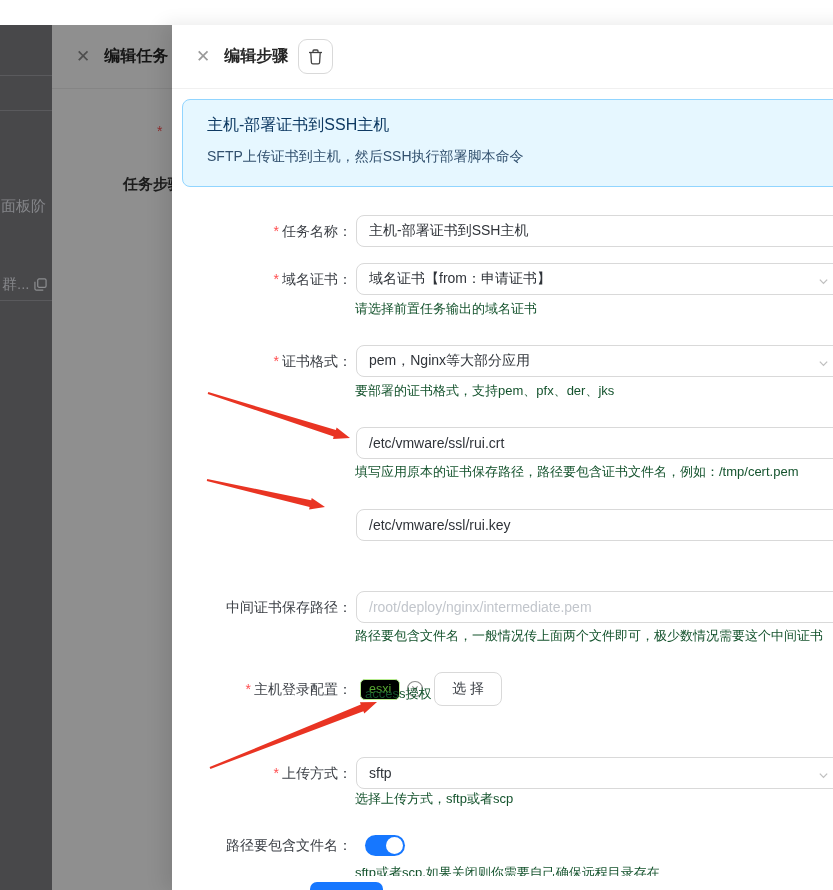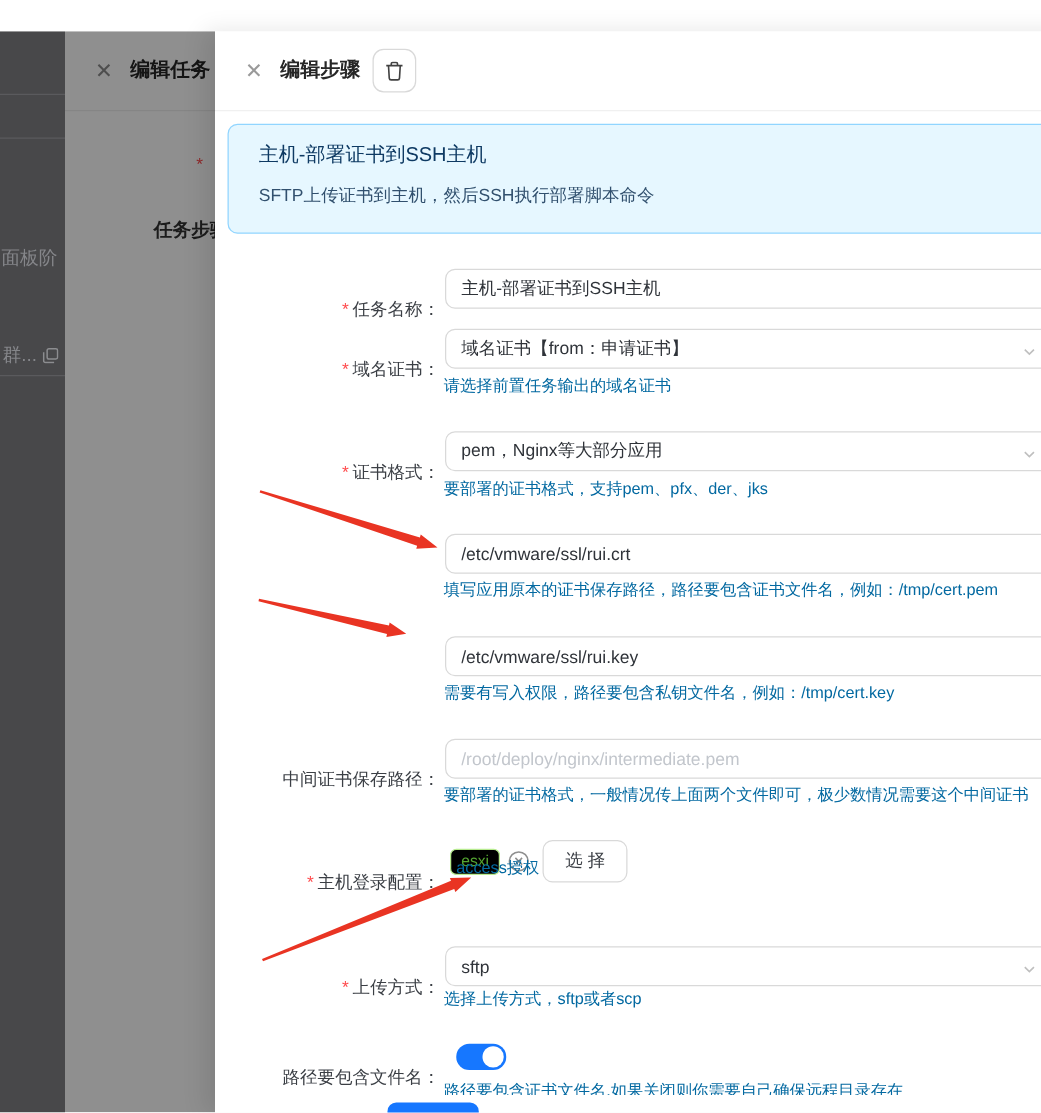--- a/index.html
+++ b/index.html
@@ -37,28 +37,28 @@
     display:flex;align-items:center;justify-content:center;cursor:pointer;}
   .d2-body{position:absolute;left:0;top:64px;width:100%;height:787px;overflow:hidden;}
 
   
   .alert{position:absolute;left:10px;top:10px;width:660px;height:88px;background:#e6f7ff;border:1px solid #91d5ff;border-radius:8px;box-sizing:border-box;padding:13px 24px;}
   .alert-title{font-size:16px;color:#0e3a63;line-height:24px;}
   .alert-desc{font-size:14px;color:#31506e;line-height:20px;margin-top:9px;}
 
   
   .row{position:absolute;left:0;width:690px;height:36px;}
-  .lbl{position:absolute;left:0;top:0;width:180px;text-align:right;font-size:14px;color:#3b3f45;line-height:32px;white-space:nowrap;margin-top:16px;}
+  .lbl{position:absolute;left:0;top:0;width:180px;text-align:right;font-size:14px;color:#3b3f45;line-height:32px;white-space:nowrap;}
   .req{color:#ff4d4f;margin-right:3px;font-size:14px;}
   .ctl{position:absolute;left:184px;top:0;width:520px;}
   .inp{box-sizing:border-box;width:520px;height:32px;border:1px solid #d9d9d9;border-radius:8px;background:#fff;
     padding:0 12px;font-size:14px;color:#2f3339;font-family:inherit;outline:none;}
   .inp::placeholder{color:#c2c6cc;}
   .caret{position:absolute;left:462px;top:13px;width:11px;height:11px;pointer-events:auto;}
-  .helper{position:absolute;left:183px;font-size:13px;color:#0369a1;white-space:nowrap;line-height:18px;}
+  .helper{position:absolute;left:183px;font-size:13px;color:#14532d;white-space:nowrap;line-height:18px;}
 
   
   .ctl-flex{display:flex;align-items:center;height:36px;}
   .tag{margin-left:4px;background:#000000;border:1px solid #b7eb8f;color:#55a532;font-size:12.5px;
     border-radius:5px;padding:1px 8px;line-height:17px;cursor:pointer;}
   .tag-remove{margin-left:6px;width:18px;height:18px;cursor:pointer;display:flex;}
   .choose-btn{margin-left:10px;height:34px;padding:0 17px;background:#fff;border:1px solid #d9d9d9;border-radius:8px;
     font-size:14px;color:#3b3f45;font-family:inherit;cursor:pointer;}
 
   
@@ -149,27 +149,26 @@
     <div class="helper" style="top:293px">要部署的证书格式，支持pem、pfx、der、jks</div>
 
     <div class="row" style="top:338px">
       <div class="ctl"><input class="inp" value="/etc/vmware/ssl/rui.crt" style=""></div>
     </div>
     <div class="helper" style="top:374px">填写应用原本的证书保存路径，路径要包含证书文件名，例如：/tmp/cert.pem</div>
 
     <div class="row" style="top:420px">
       <div class="ctl"><input class="inp" value="/etc/vmware/ssl/rui.key" style=""></div>
     </div>
-    <div class="helper" style="top:456px">需要有写入权限，路径要包含私钥文件名，例如：/tmp/cert.key</div>
 
     <div class="row" style="top:502px">
       <div class="lbl"><span>中间证书保存路径：</span></div>
       <div class="ctl"><input class="inp" placeholder="/root/deploy/nginx/intermediate.pem" style=""></div>
     </div>
-    <div class="helper" style="top:538px">要部署的证书格式，一般情况传上面两个文件即可，极少数情况需要这个中间证书</div>
+    <div class="helper" style="top:538px">路径要包含文件名，一般情况传上面两个文件即可，极少数情况需要这个中间证书</div>
 
     <div class="row" style="top:582px;height:38px">
       <div class="lbl" style="line-height:36px"><span class="req">*</span><span>主机登录配置：</span></div>
       <div class="ctl ctl-flex">
         <span class="tag">esxi</span>
         <span class="tag-remove">
           <svg width="18" height="18" viewBox="0 0 18 18">
             <circle cx="9" cy="9" r="7.5" fill="none" stroke="#8f8f8f" stroke-width="1.2"></circle>
             <path d="M6.3 6.3l5.4 5.4M11.7 6.3l-5.4 5.4" stroke="#8f8f8f" stroke-width="1.2"></path>
           </svg>
@@ -189,21 +188,21 @@
       </div>
     </div>
     <div class="helper" style="top:701px">选择上传方式，sftp或者scp</div>
 
     <div class="row" style="top:746px;height:22px">
       <div class="lbl" style="line-height:21px"><span>路径要包含文件名：</span></div>
       <div class="ctl" style="height:22px">
         <span class="switch"><span class="knob"></span></span>
       </div>
     </div>
-    <div class="helper" style="top:775px">路径要包含证书文件名,如果关闭则你需要自己确保远程目录存在</div>
+    <div class="helper" style="top:775px">sftp或者scp,如果关闭则你需要自己确保远程目录存在</div>
 
   </div>
 
   <div class="d2-footer">
     <button class="primary-btn"></button>
   </div>
 </div>
 
 <svg class="arrows" width="833" height="890" viewBox="0 0 833 890">
   <polygon fill="#e93423" points="208.3,392.1 335.9,429.9 336.6,427.5 350,438 333.0,438.9 333.7,436.5 207.7,393.9"></polygon>

